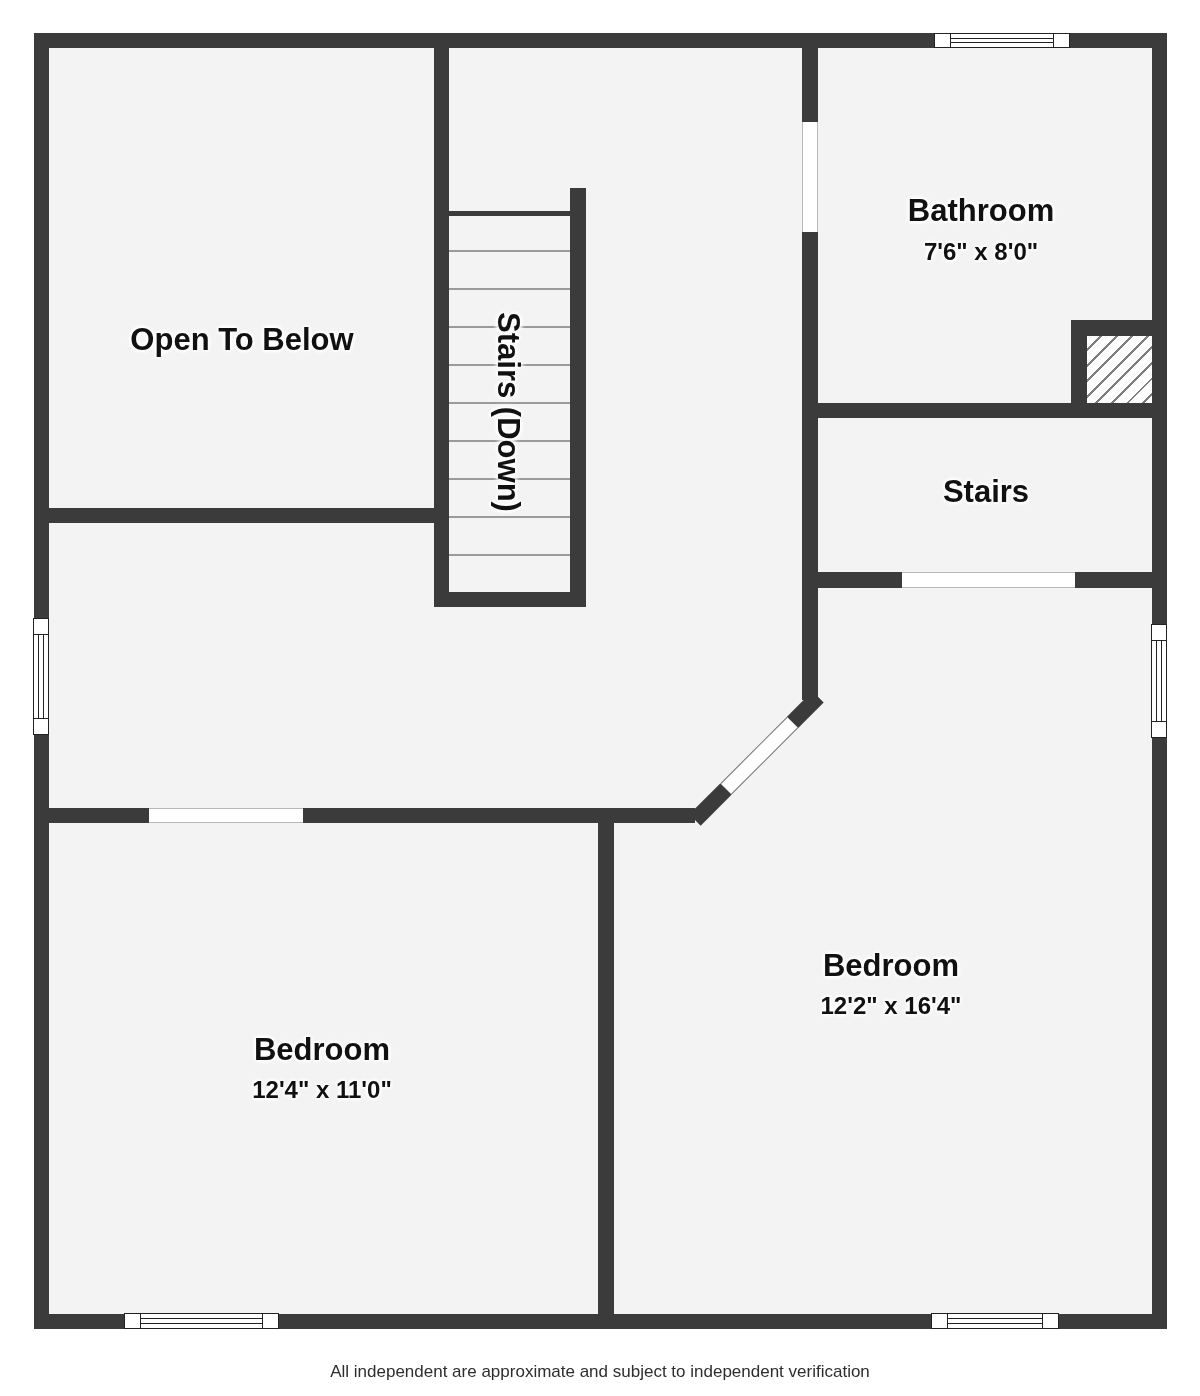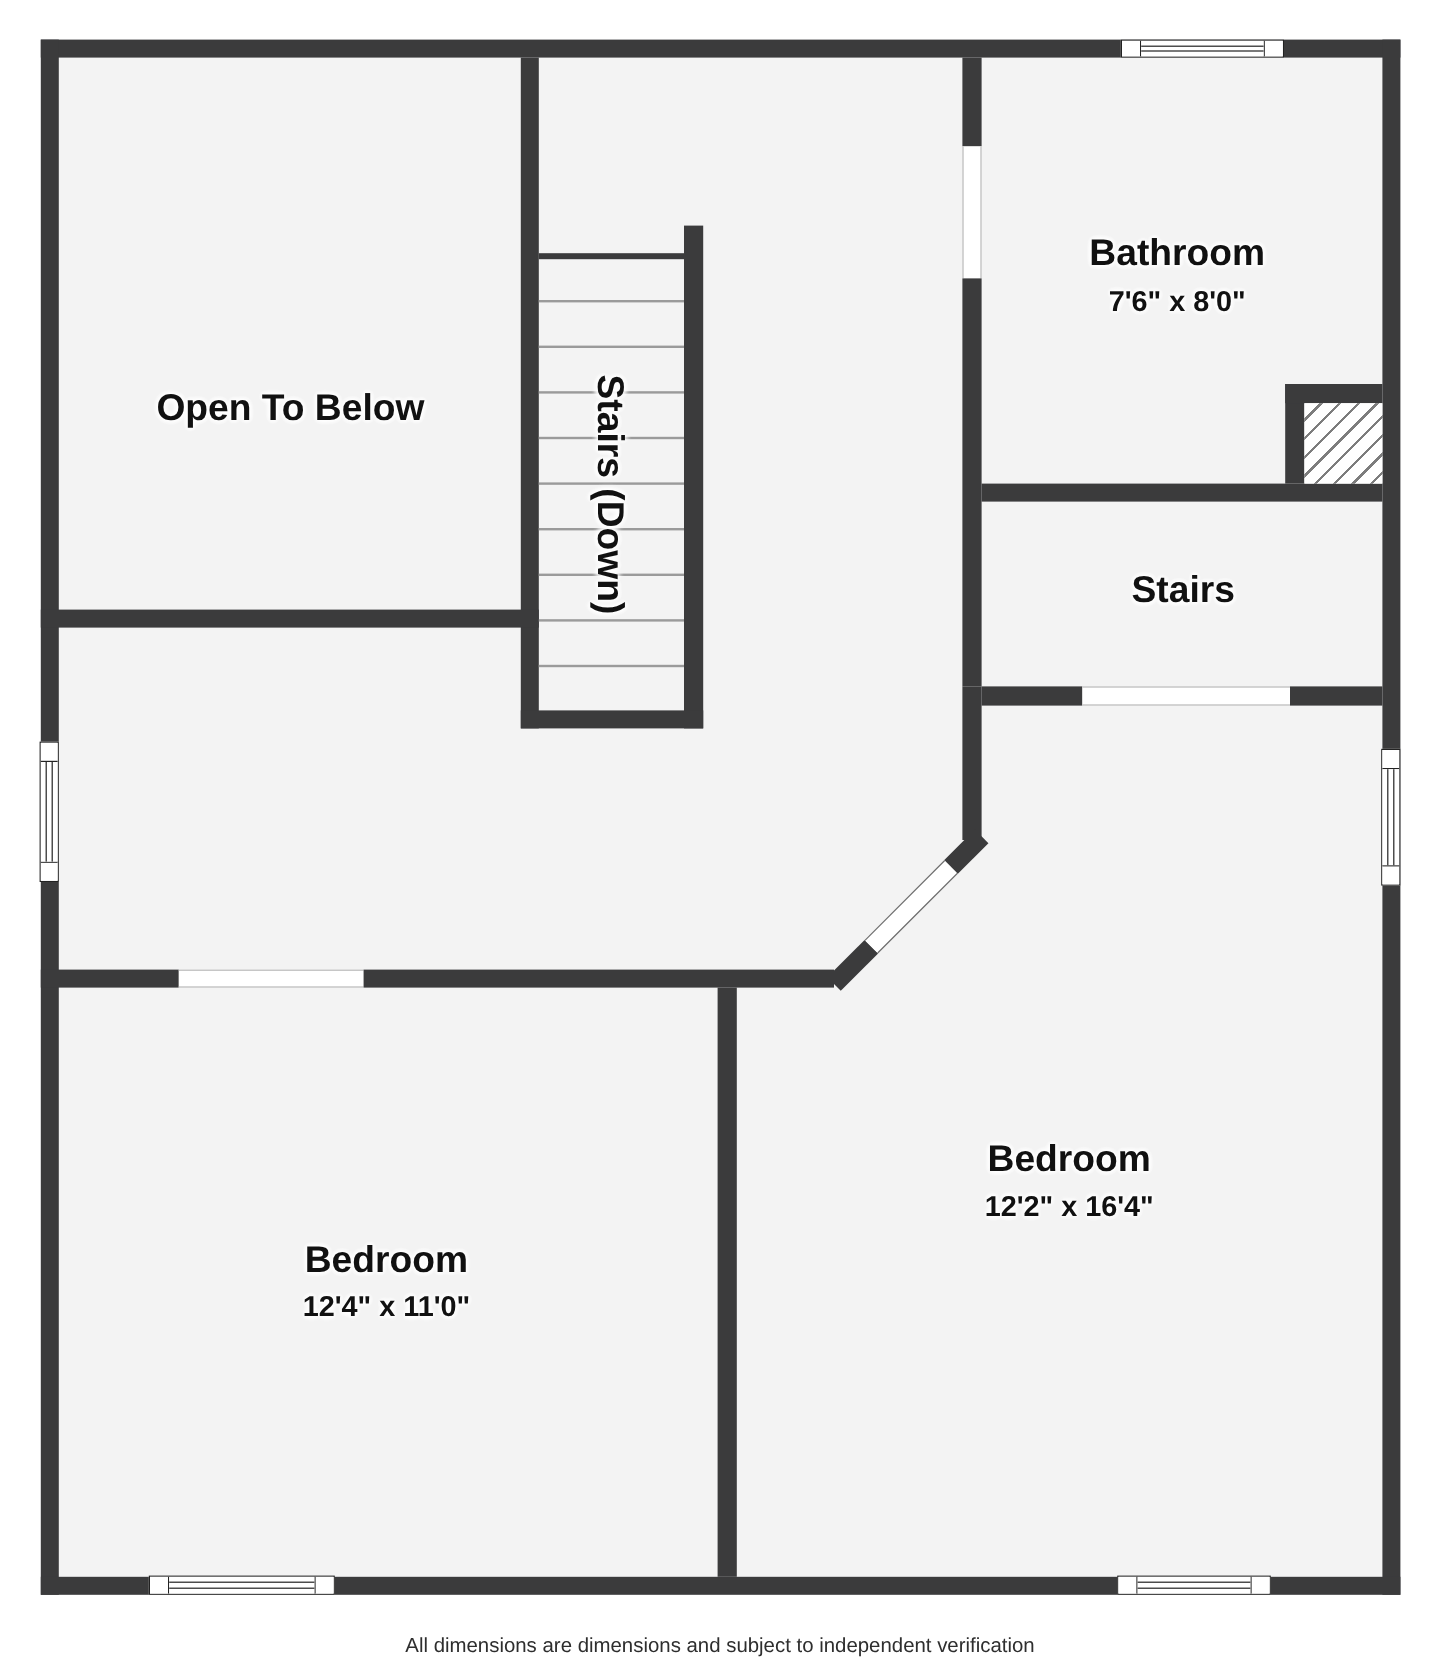--- a/index.html
+++ b/index.html
@@ -143,15 +143,15 @@
   <div class="lbl room-dims" style="left:981px;top:252px;">7'6" x 8'0"</div>
 
   <div class="lbl room-name" style="left:986px;top:492px;">Stairs</div>
 
   <div class="lbl room-name" style="left:322px;top:1050px;">Bedroom</div>
   <div class="lbl room-dims" style="left:322px;top:1090px;">12'4" x 11'0"</div>
 
   <div class="lbl room-name" style="left:891px;top:966px;">Bedroom</div>
   <div class="lbl room-dims" style="left:891px;top:1006px;">12'2" x 16'4"</div>
 
-  <div class="footer">All dimensions are dimensions and subject to independent verification</div>
+  <div class="footer">All independent are approximate and subject to independent verification</div>
 
 </div>
 
 </body></html>

